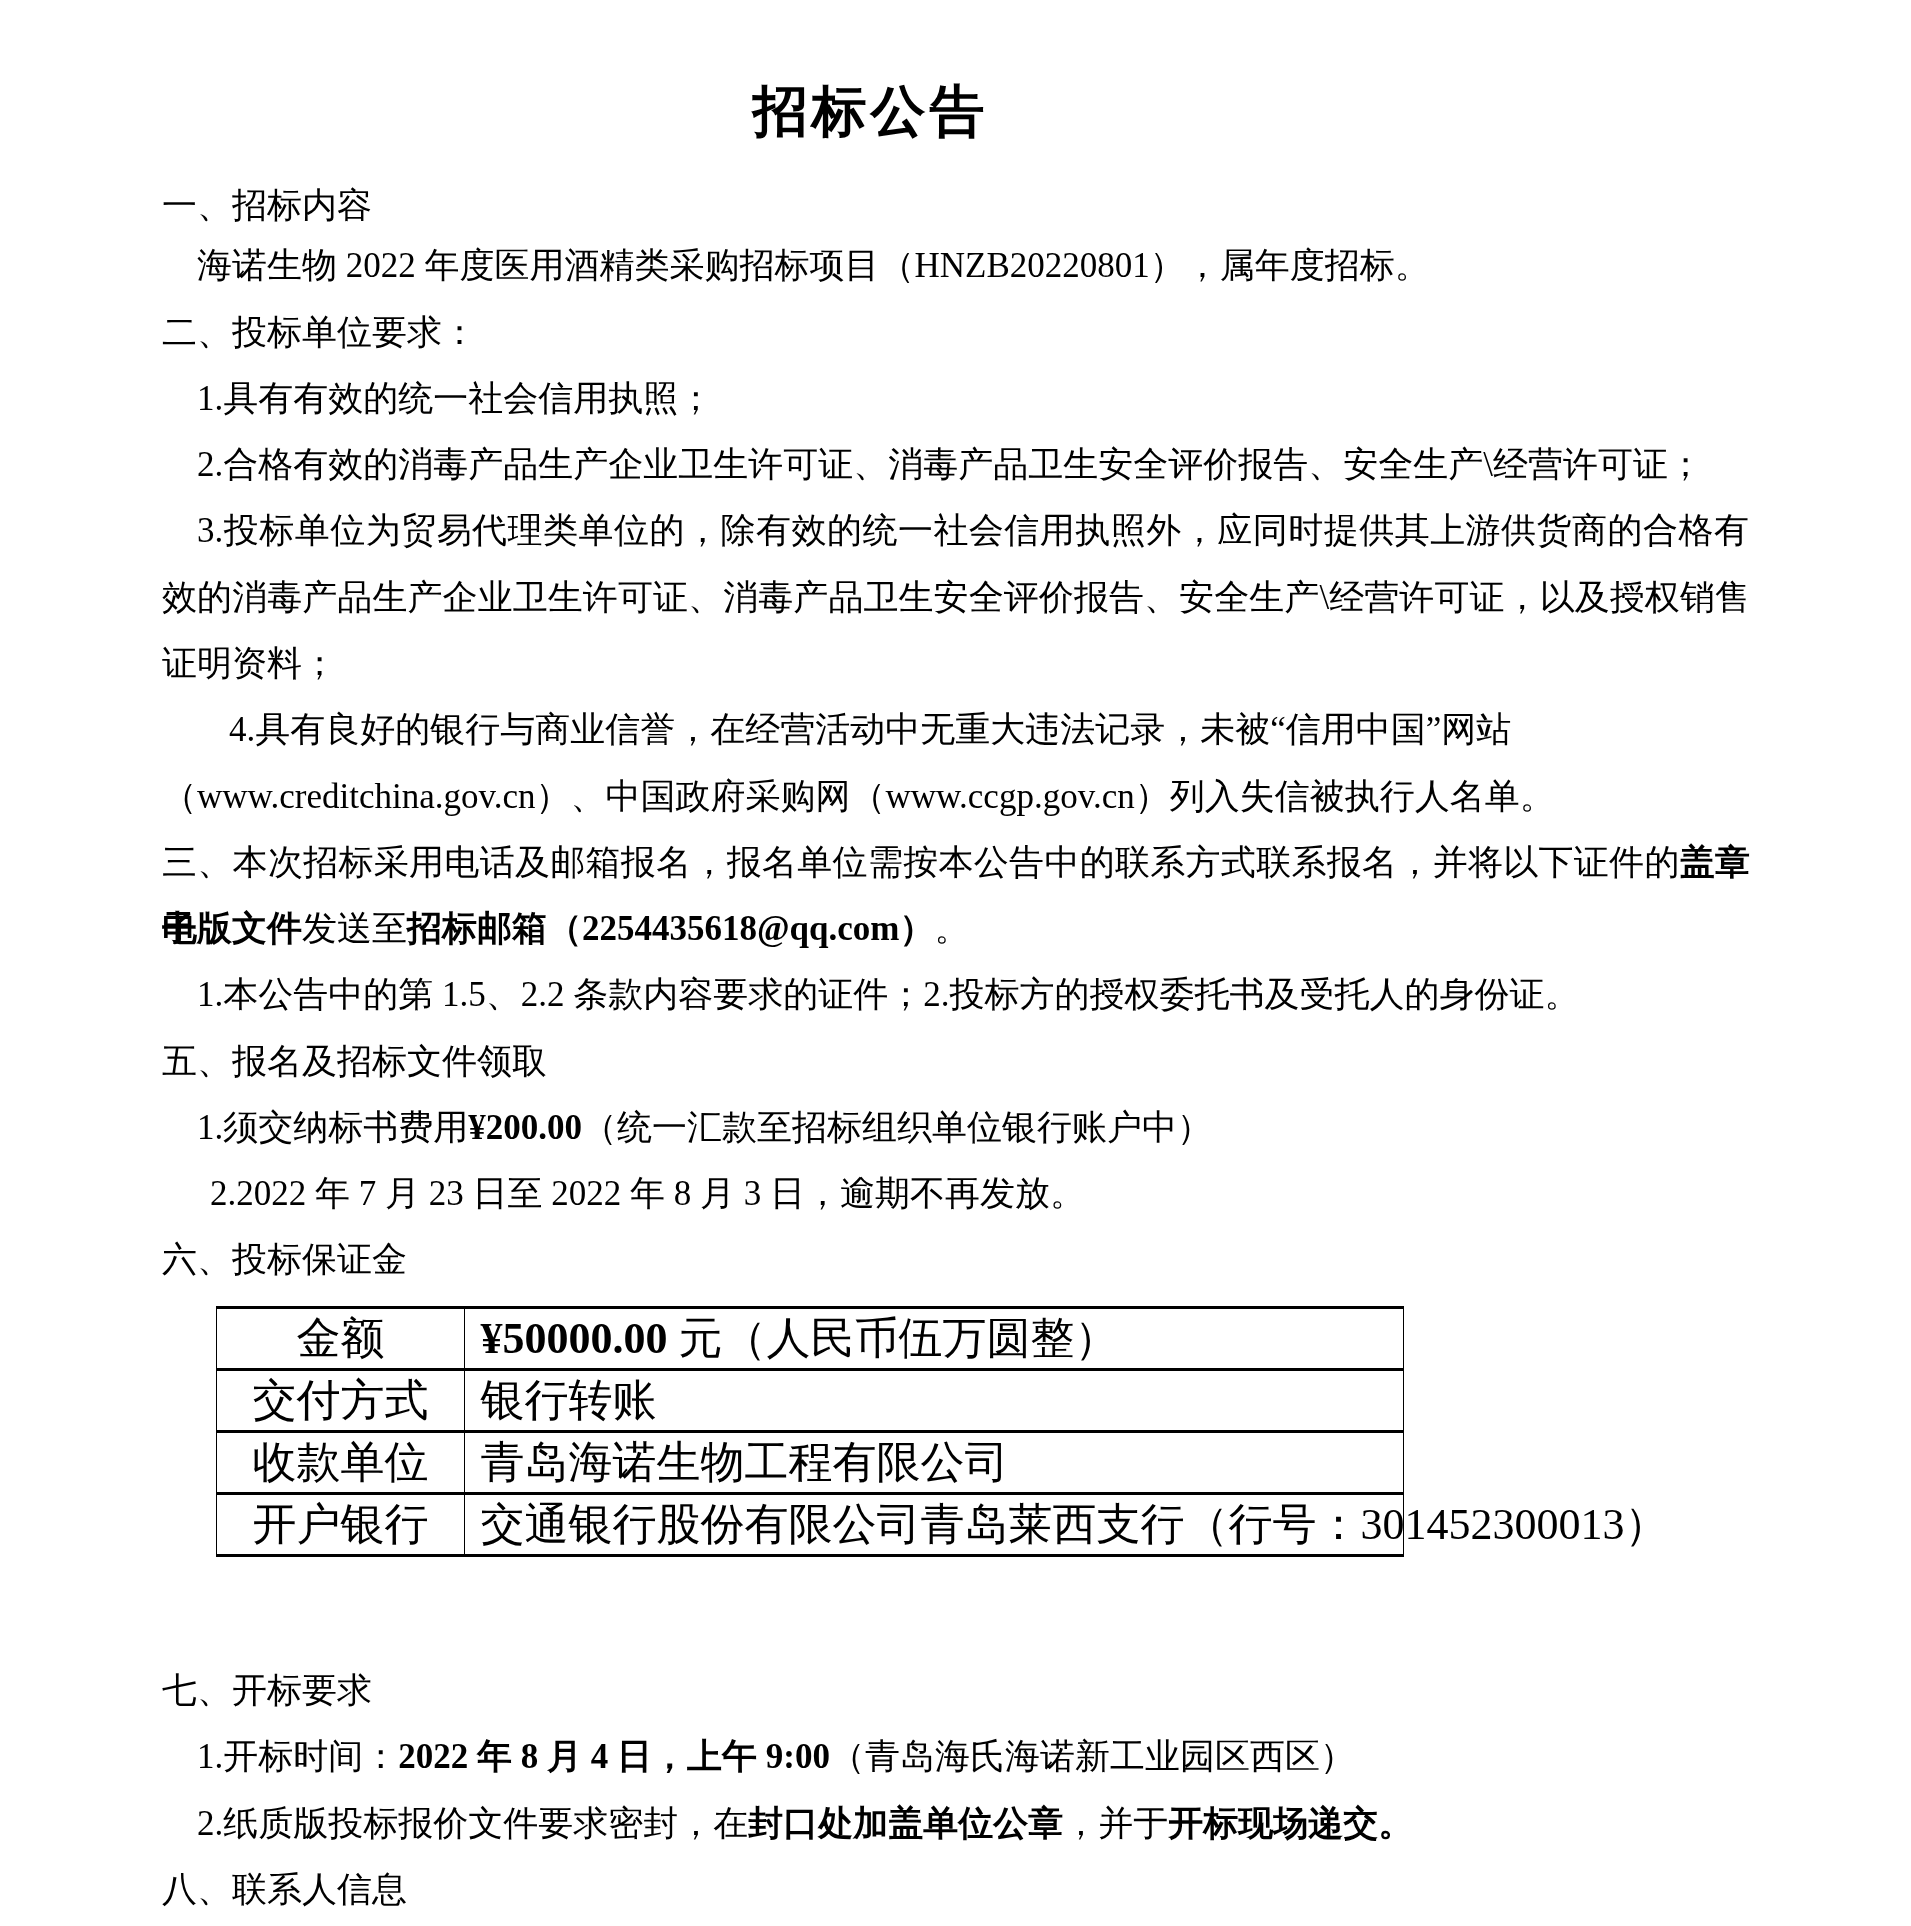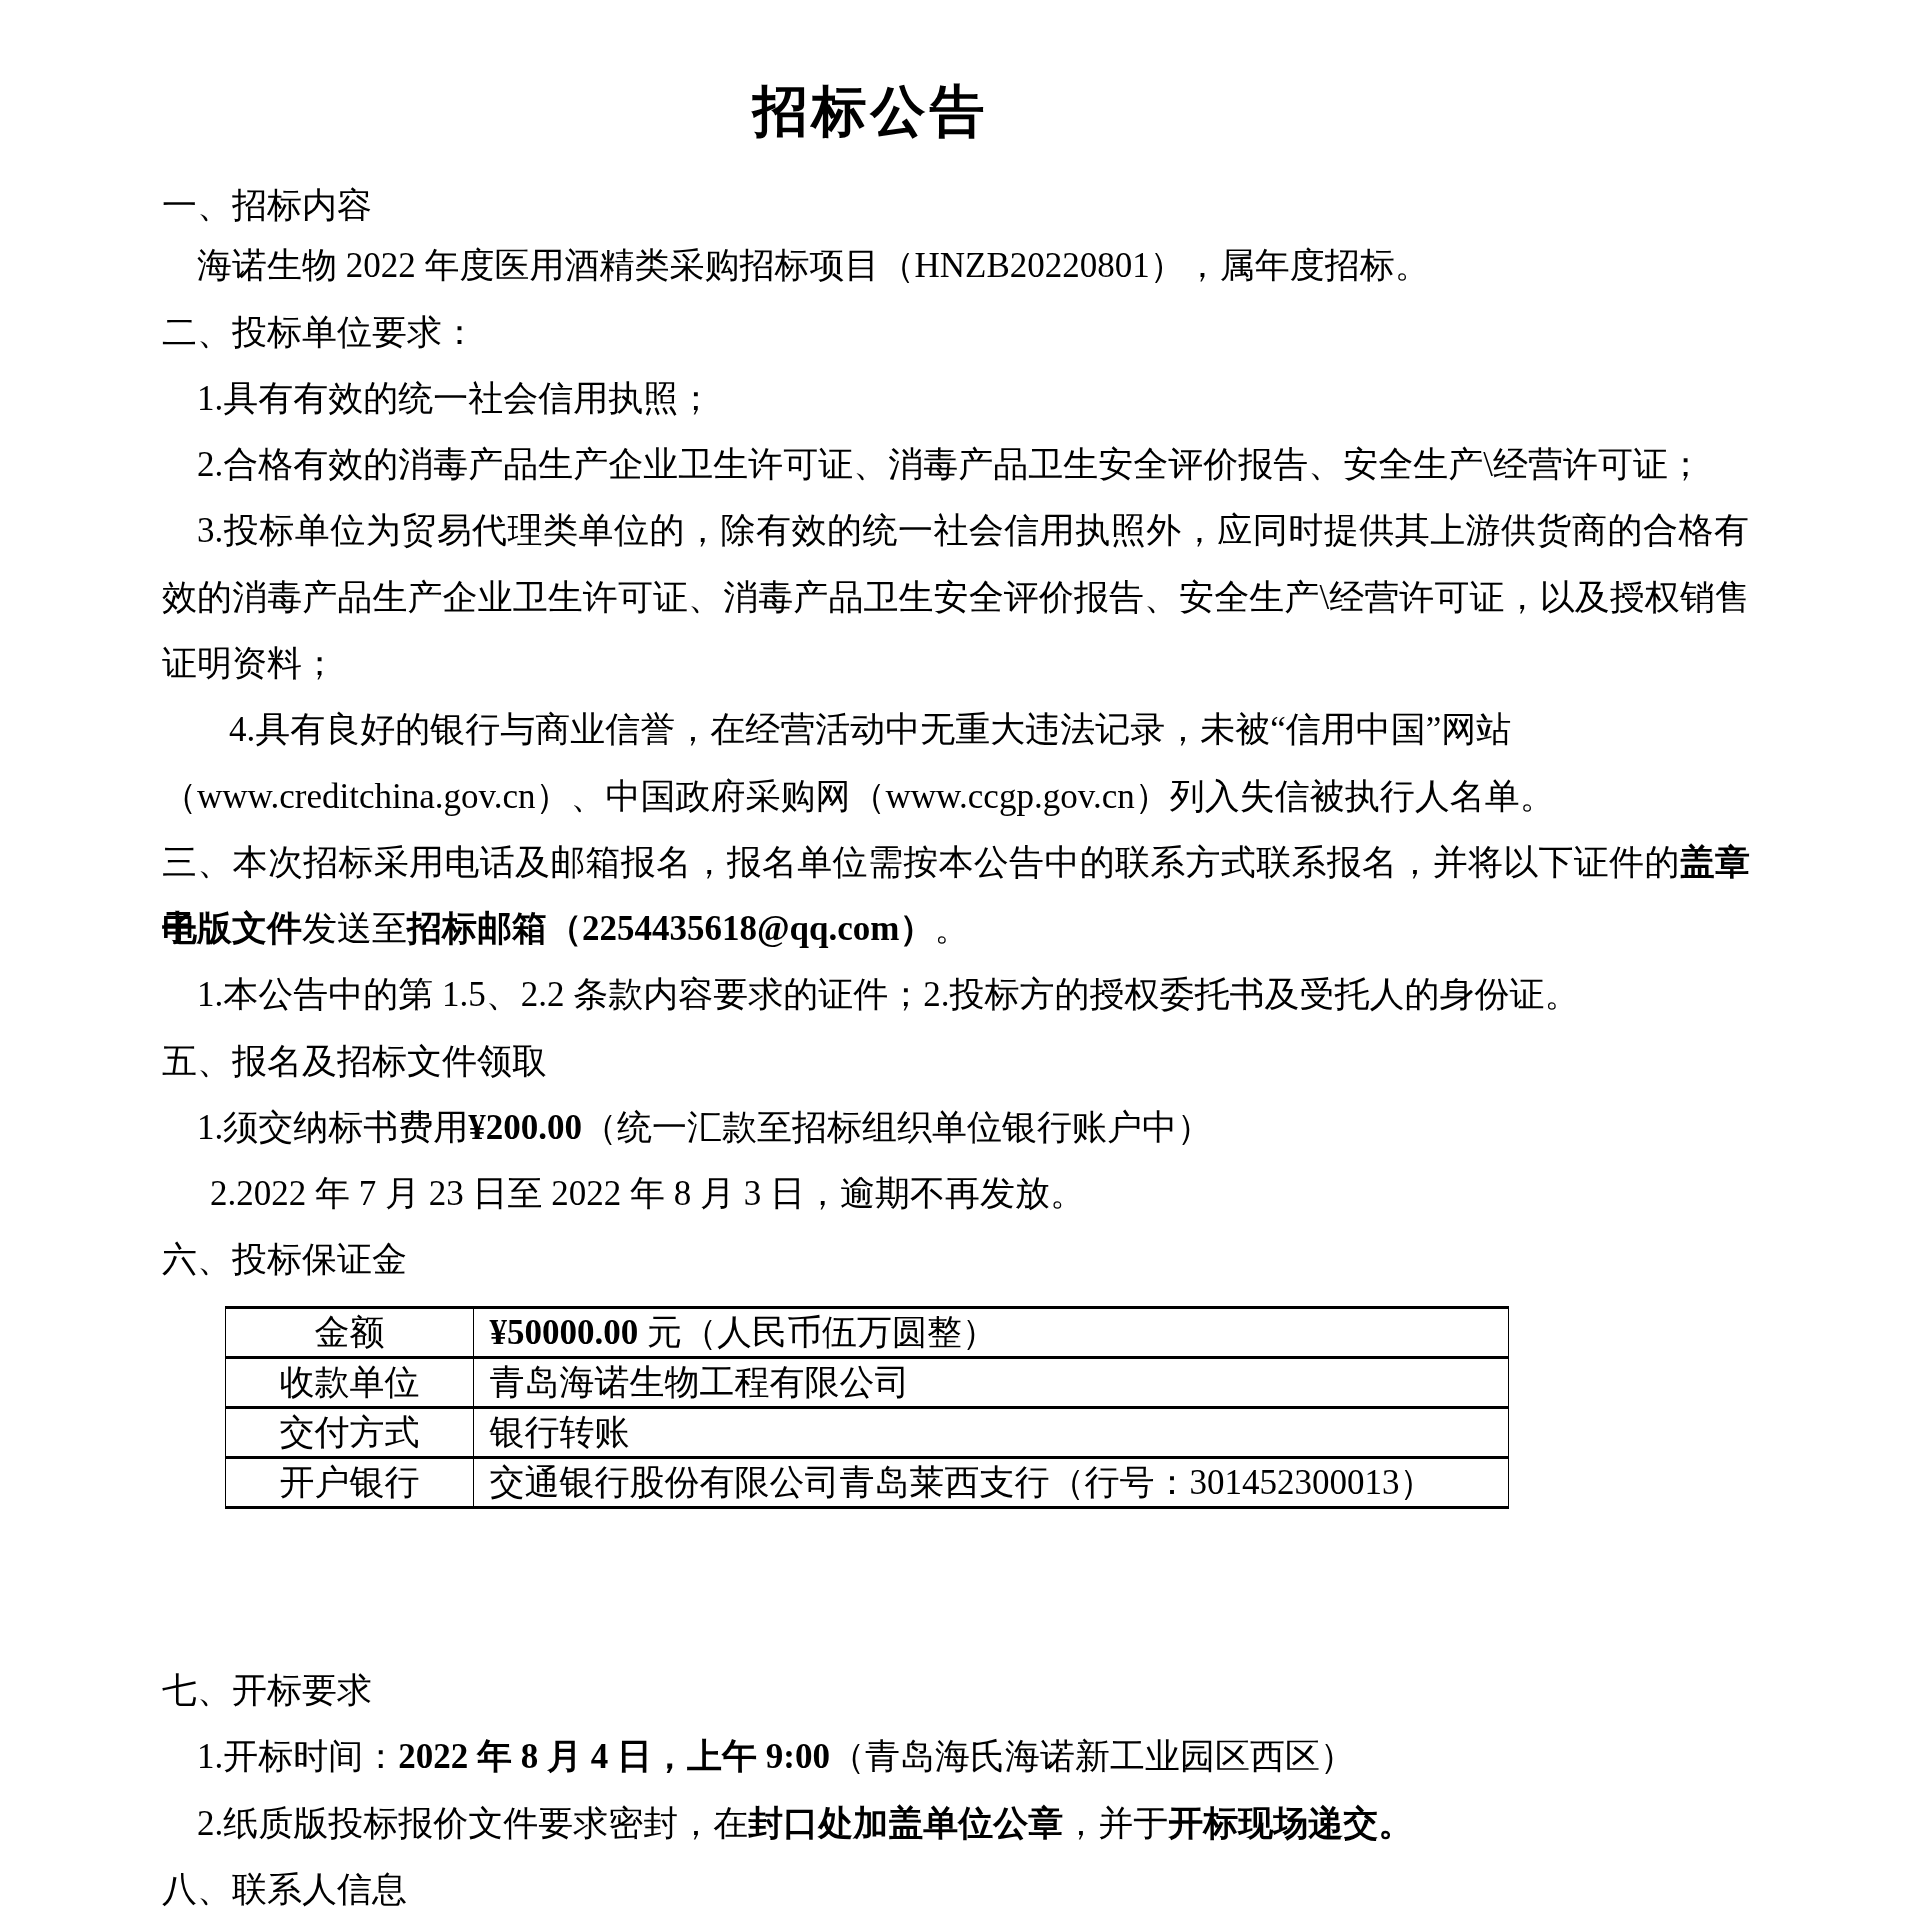--- a/index.html
+++ b/index.html
@@ -12,24 +12,24 @@
     position:absolute;top:71px;left:0;width:1741px;text-align:center;
     font-size:55px;font-weight:700;letter-spacing:3.9px;line-height:81px;
   }
   .line{
     position:absolute;font-size:35px;line-height:66px;white-space:nowrap;
   }
   .line.just{white-space:normal;text-align:justify;text-align-last:justify;text-justify:inter-character;}
   .line .b{font-weight:700;}
   
   table.deposit{
-    position:absolute;left:225px;top:1306px;width:1284px;
+    position:absolute;left:216px;top:1306px;width:1188px;
     border-collapse:collapse;table-layout:fixed;
     border:1.5px solid #000;border-top:3.9px solid #000;border-bottom:3.9px solid #000;
-    font-size:35px;
+    font-size:44px;
   }
   table.deposit tr{border-bottom:3.5px solid #000;}
   table.deposit th{
     width:247px;font-weight:400;text-align:center;vertical-align:middle;
     border-right:1.5px solid #000;height:40px;padding:0;
   }
   table.deposit td{padding:0 0 0 15.4px;text-align:left;vertical-align:middle;height:40px;white-space:nowrap;}
   table.deposit .b{font-weight:700;}
 </style>
 </head>
@@ -62,26 +62,26 @@
     <div class="line" style="left: 197px; top: 1923px;"></div>
   </div>
 
 <table class="deposit">
   <tbody id="deposit-body">
       <tr>
         <th>金额</th>
         <td><span class="b">¥50000.00</span><span> 元（人民币伍万圆整）</span></td>
       </tr>
       <tr>
+        <th>交付方式</th>
+        <td><span>银行转账</span></td>
+      </tr>
+      <tr>
         <th>收款单位</th>
         <td><span>青岛海诺生物工程有限公司</span></td>
-      </tr>
-      <tr>
-        <th>交付方式</th>
-        <td><span>银行转账</span></td>
       </tr>
       <tr>
         <th>开户银行</th>
         <td><span>交通银行股份有限公司青岛莱西支行（行号：301452300013）</span></td>
       </tr>
     </tbody>
 </table>
 
 
 </body></html>

